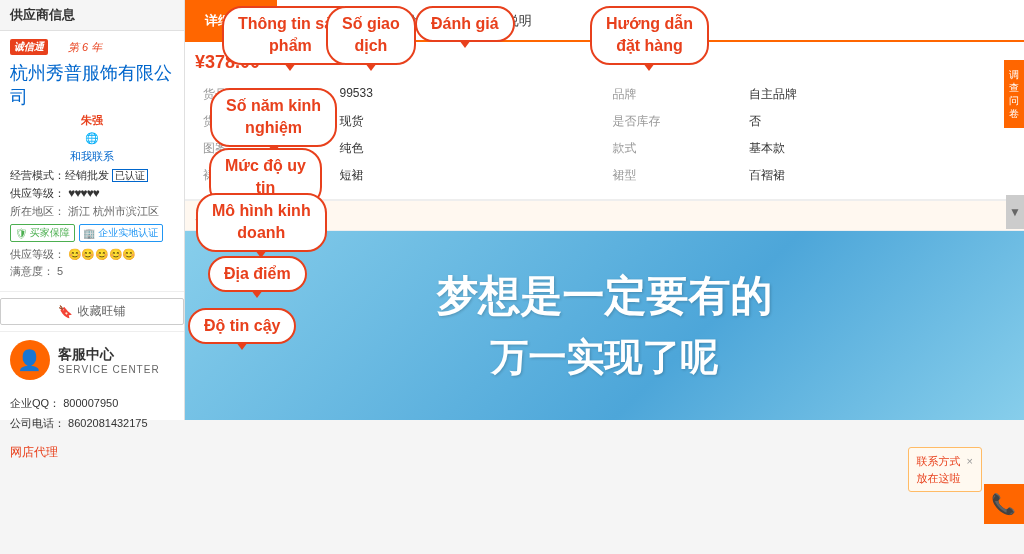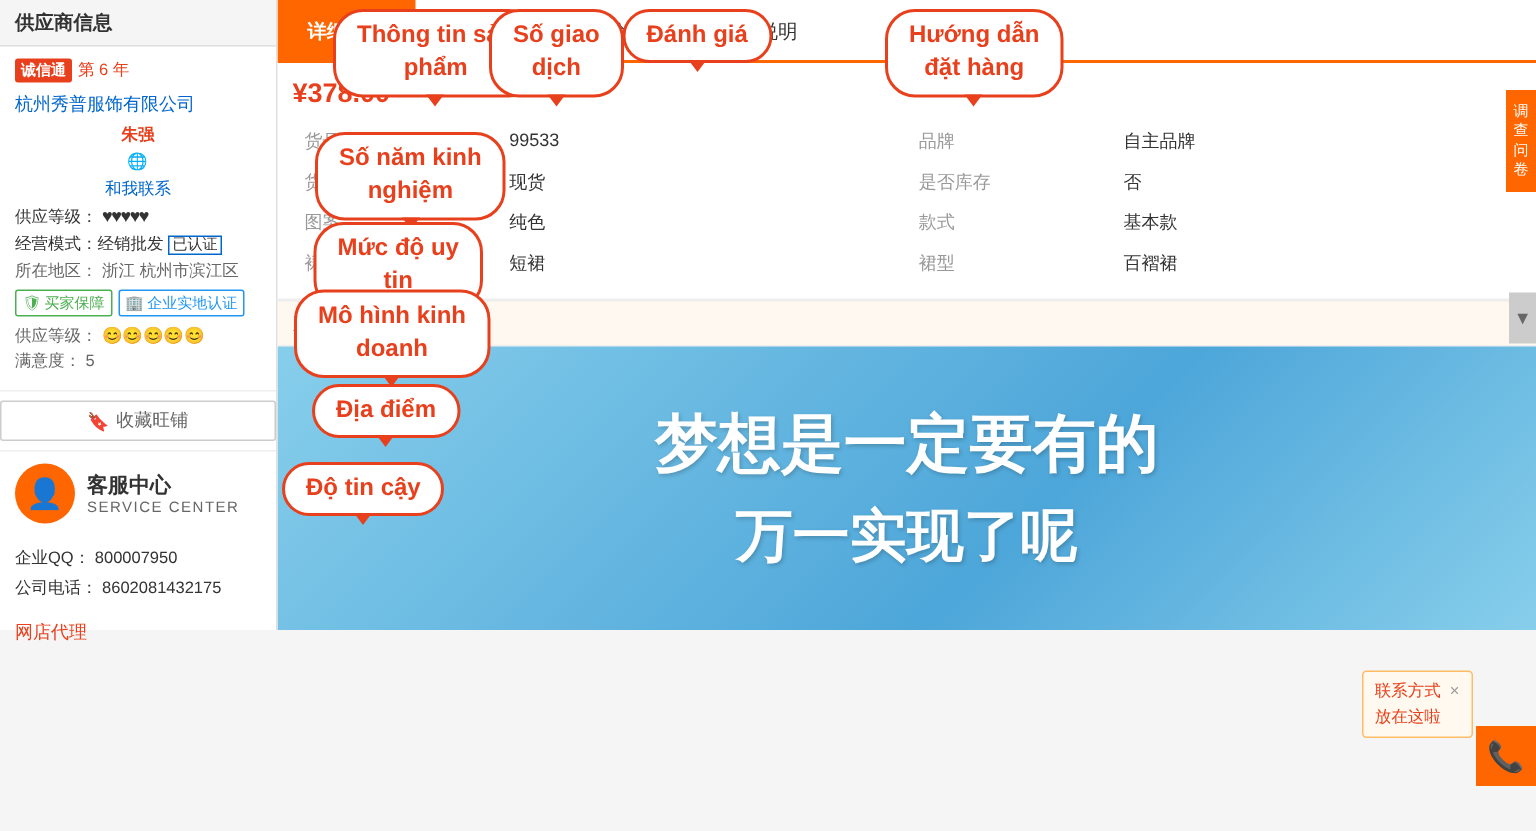--- a/index.html
+++ b/index.html
@@ -8,25 +8,25 @@
     
     .main-wrapper { display: flex; width: 1024px; height: 420px; }
 
     
     .sidebar { width: 185px; min-width: 185px; background: #fff; border-right: 1px solid #e0e0e0; display: flex; flex-direction: column; }
 
     .sidebar-header { background: #f5f5f5; border-bottom: 1px solid #e0e0e0; padding: 6px 10px; font-weight: bold; font-size: 13px; color: #333; }
 
     .seller-info { padding: 8px 10px; border-bottom: 1px solid #eee; }
 
-    .trust-badge { display: flex; gap: 4px; margin-bottom: 6px; }
+    .trust-badge { display: flex; align-items: center; gap: 20px; margin-bottom: 6px; font-style: italic; }
     .trust-icon { background: #e8401c; color: #fff; font-size: 10px; padding: 1px 4px; border-radius: 2px; font-weight: bold; }
     .trust-years { color: #e8401c; font-size: 11px; }
 
-    .company-name { color: #0066cc; font-size: 12px; margin-bottom: 4px; cursor: pointer; }
+    .company-name { color: #0066cc; font-size: 18px; margin-bottom: 4px; cursor: pointer; }
     .contact-row { display: flex; align-items: center; gap: 4px; margin-bottom: 4px; font-size: 11px; color: #666; flex-direction: column; }
     .contact-name { color: #e8401c; font-weight: bold; }
     .contact-link { color: #0066cc; font-size: 11px; }
     .stars { color: #ff6600; font-size: 12px; letter-spacing: -1px; }
     .supply-row { font-size: 11px; color: #666; margin-bottom: 3px; }
     .supply-row span { color: #333; }
     .certified { color: #0066cc; border: 1px solid #0066cc; font-size: 10px; padding: 0 2px; }
     .location { font-size: 11px; color: #666; margin-bottom: 3px; }
 
     .badges { display: flex; gap: 4px; margin: 5px 0; }
@@ -90,26 +90,26 @@
         <span class="trust-icon">诚信通</span>
         <span class="trust-years">第 6 年</span>
       </div>
       <div class="company-name">杭州秀普服饰有限公司</div>
       <div class="contact-row">
         <span class="contact-name">朱强</span>
         <span style="font-size:11px;color:#999;">🌐</span>
         <span class="contact-link">和我联系</span>
       </div>
       <div class="supply-row">
+        <span>经营模式：经销批发</span>
+        <span class="certified">已认证</span>
+      </div>
+      <div class="supply-row">
         <span>供应等级：</span>
         <span class="stars">♥♥♥♥♥</span>
-      </div>
-      <div class="supply-row">
-        <span>经营模式：经销批发</span>
-        <span class="certified">已认证</span>
       </div>
       <div class="location">
         <span>所在地区：</span>
         <span>浙江 杭州市滨江区</span>
       </div>
 
       <div class="badges">
         <span class="badge-buyer">
           <span>🛡</span>
           <span>买家保障</span>

